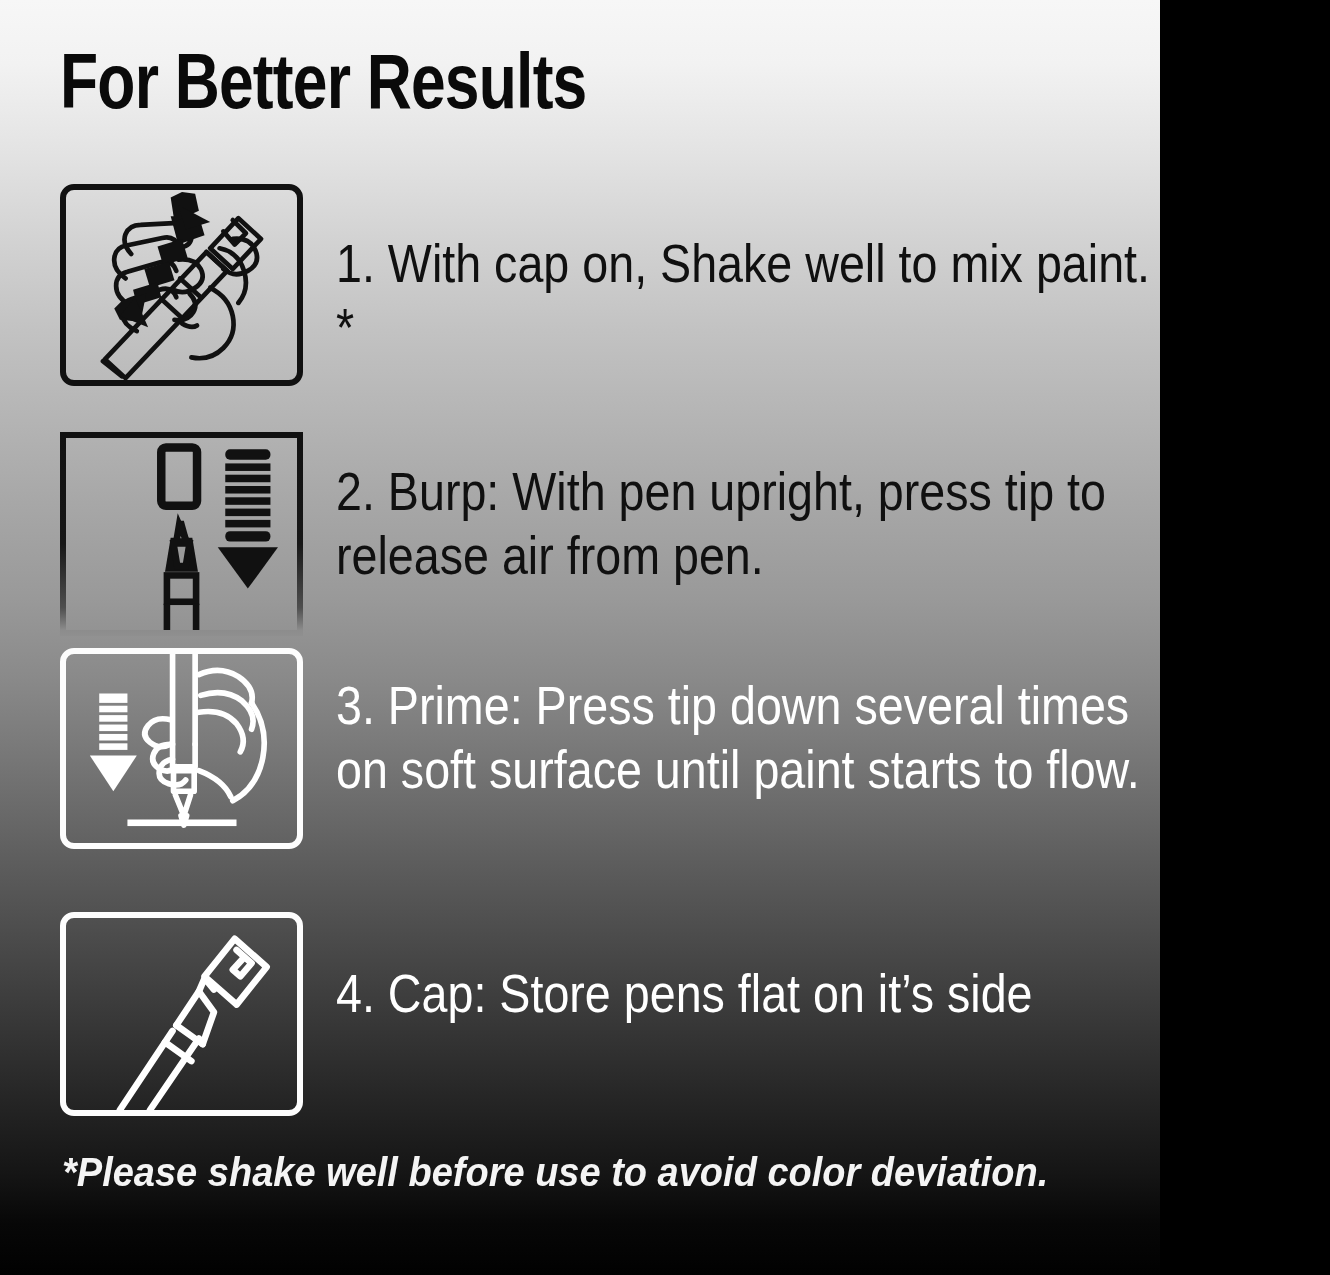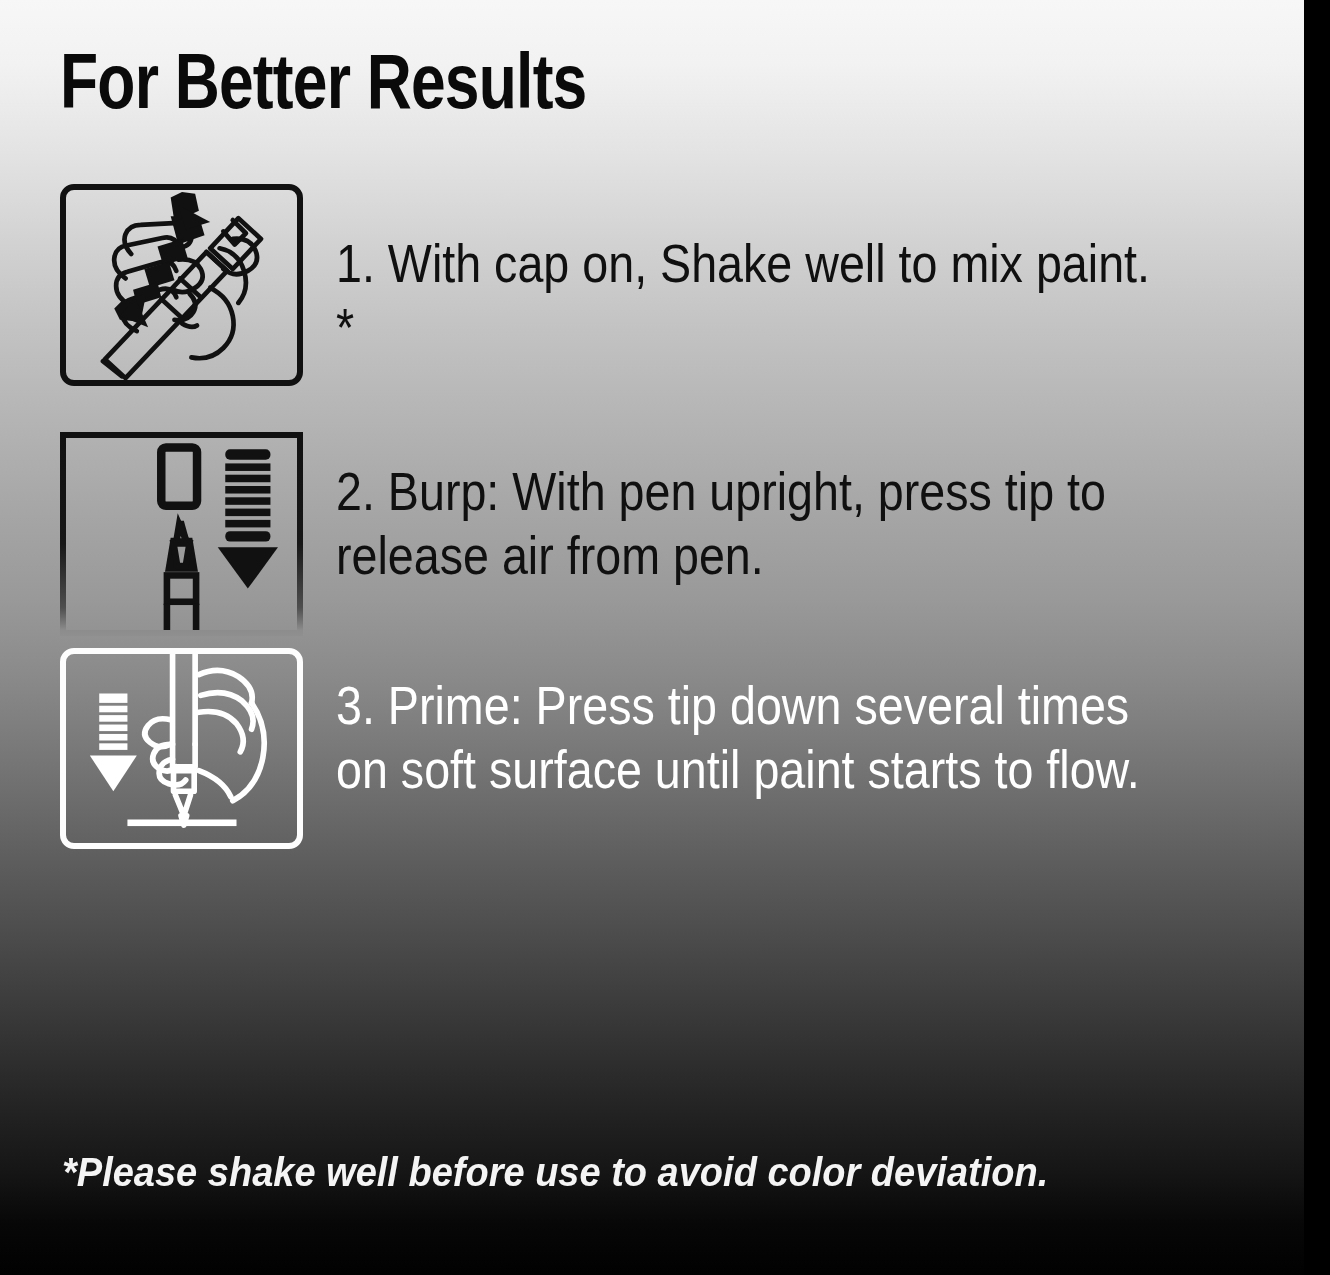--- a/index.html
+++ b/index.html
@@ -2,21 +2,21 @@
 <html><head>
 <meta charset="utf-8">
 <style>
   html, body {
     margin: 0;
     padding: 0;
     background: #000;
   }
   .page {
     position: relative;
-    width: 1304px;
+    width: 1160px;
     height: 1275px;
     overflow: hidden;
     background: linear-gradient(to bottom,
         #f7f7f7 0%,
         #f2f2f2 5%,
         #e3e3e3 12%,
         #d2d2d2 19%,
         #c2c2c2 26%,
         #b4b4b4 33%,
         #a6a6a6 40%,
@@ -247,16 +247,39 @@
             <path d="M196 52 q18 26 12 58 q-6 32 -32 46"></path>
             <path d="M140 124 q26 10 34 28"></path>
           </g>
         </svg>
       </div>
     </div>
     <div class="step-text">3. Prime: Press tip down several times
 on soft surface until paint starts to flow.</div>
   </div>
 
+  <div class="step step-4">
+    <div class="icon-box">
+      <div class="icon-art">
+        <svg viewBox="0 0 243 204" xmlns="http://www.w3.org/2000/svg">
+          <g fill="none" stroke="#fff" stroke-width="7" stroke-linejoin="round" stroke-linecap="round">
+
+            <path d="M56 204 L112 120 M88 204 L140 128"></path>
+
+            <path d="M104 132 L132 152 M116 114 L144 134"></path>
+
+            <path d="M116 114 L140 78 L156 100 L144 134"></path>
+
+            <path d="M140 78 L146 64 L156 76"></path>
+
+            <path d="M146 62 L178 22 L212 52 L180 92 Z"></path>
+
+            <path d="M180 34 L196 48 L184 62 L176 55 L186 44"></path>
+          </g>
+        </svg>
+      </div>
+    </div>
+    <div class="step-text">4. Cap: Store pens flat on it’s side</div>
+  </div>
 
   <div class="footnote">*Please shake well before use to avoid color deviation.</div>
 
 </div>
 
 </body></html>

